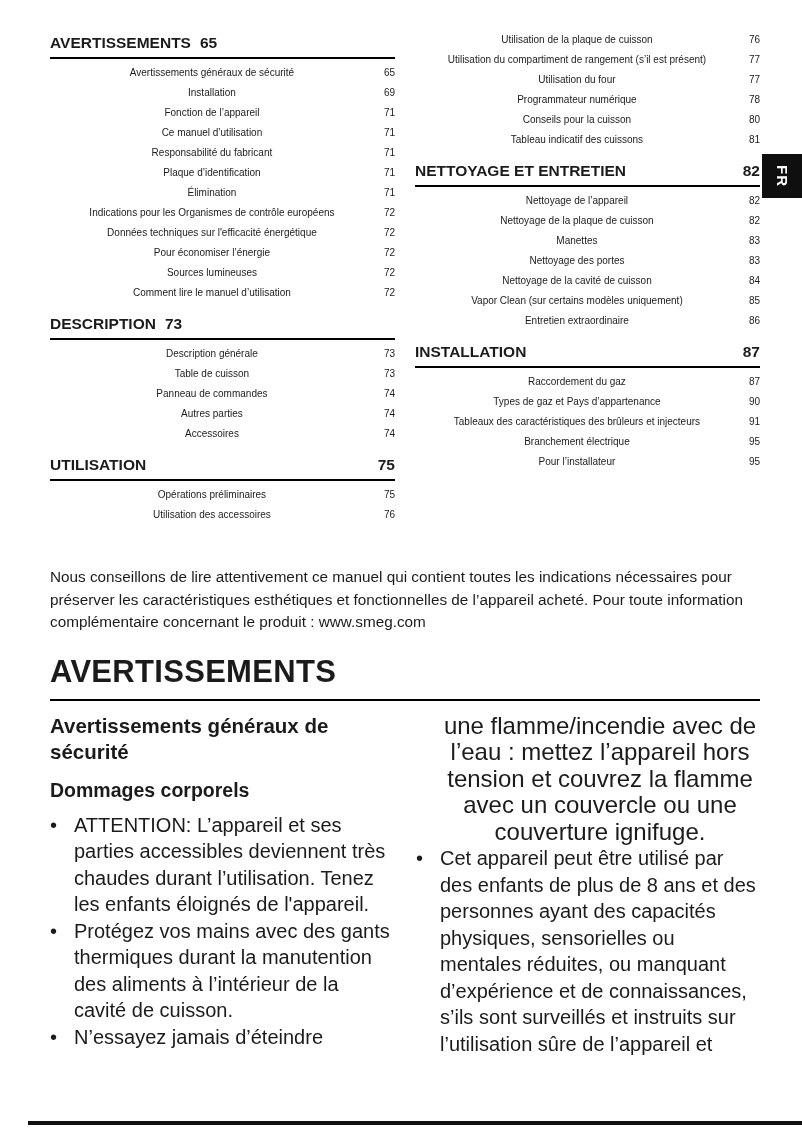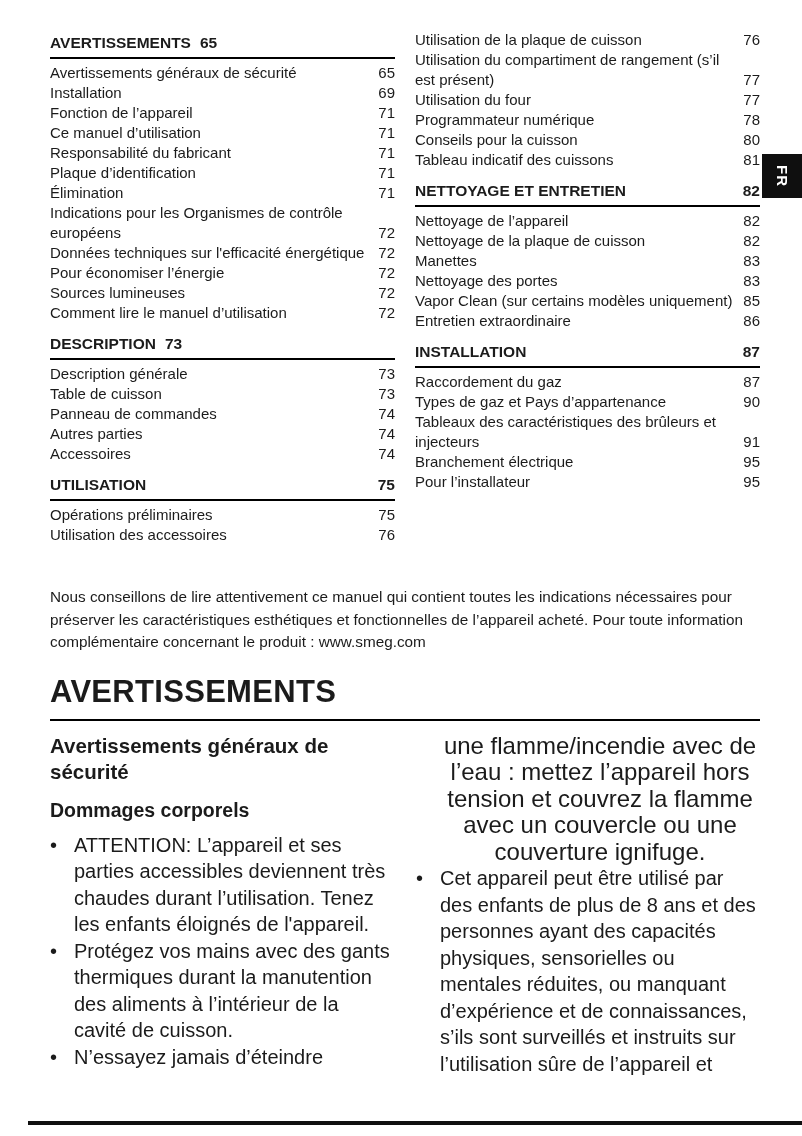--- a/index.html
+++ b/index.html
@@ -23,21 +23,21 @@
   .toc { display:flex; gap:20px; }
   .toc-col { flex:1; min-width:0; }
   .toc-header {
     display:flex; justify-content:space-between; align-items:baseline;
     font-weight:700; font-size:15.5px;
     padding:4px 0 5px; border-bottom:2.5px solid #000;
     margin:8px 0 4px;
   }
   .toc-col > .toc-header:first-child { margin-top:0; }
   .toc-header.inline { justify-content:flex-start; gap:9px; }
-  .toc-item { display:flex; align-items:flex-end; font-size:15px; line-height:20px; }
+  .toc-item { display:flex; align-items:flex-end; font-size:10px; line-height:20px;text-align:center; }
   .toc-item .label { flex:1; padding-right:10px; }
   .toc-item .pg { white-space:nowrap; }
 
   
   .intro { margin-top:41px; font-size:15.3px; line-height:22.5px; }
 
   
   .main-title { margin-top:20px; font-size:31px; font-weight:700; letter-spacing:0.3px; }
   .title-rule { border-bottom:2px solid #000; margin-top:9px; }
 
@@ -196,20 +196,24 @@
           </div>
           <div class="toc-item">
             <span class="label">Manettes</span>
             <span class="pg">83</span>
           </div>
           <div class="toc-item">
             <span class="label">Nettoyage des portes</span>
             <span class="pg">83</span>
           </div>
           <div class="toc-item">
+            <span class="label">Nettoyage de la cavité de cuisson</span>
+            <span class="pg">84</span>
+          </div>
+          <div class="toc-item">
             <span class="label">Vapor Clean (sur certains modèles uniquement)</span>
             <span class="pg">85</span>
           </div>
           <div class="toc-item">
             <span class="label">Entretien extraordinaire</span>
             <span class="pg">86</span>
           </div>
           <div class="toc-header">
             <span class="t">INSTALLATION</span>
             <span class="p">87</span>

